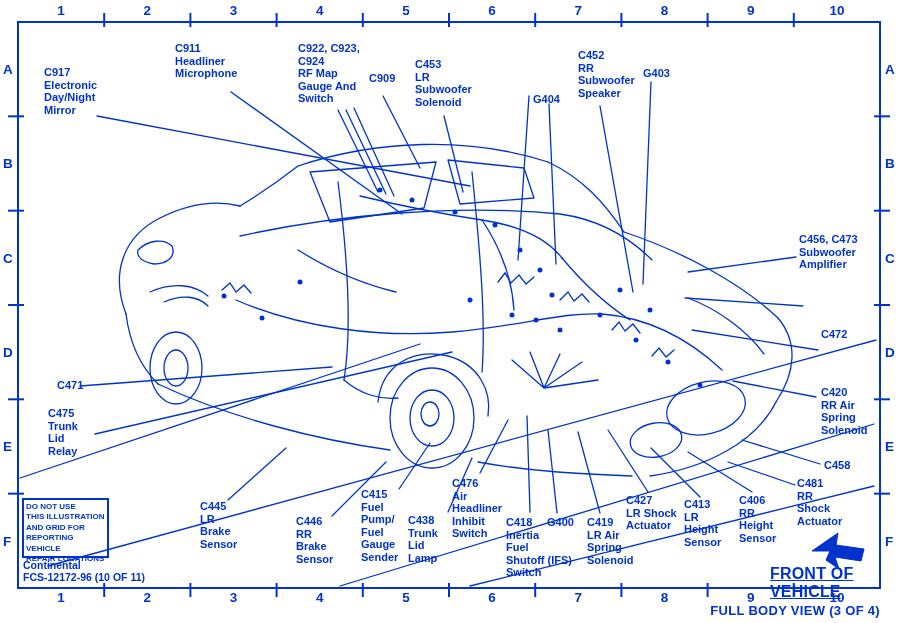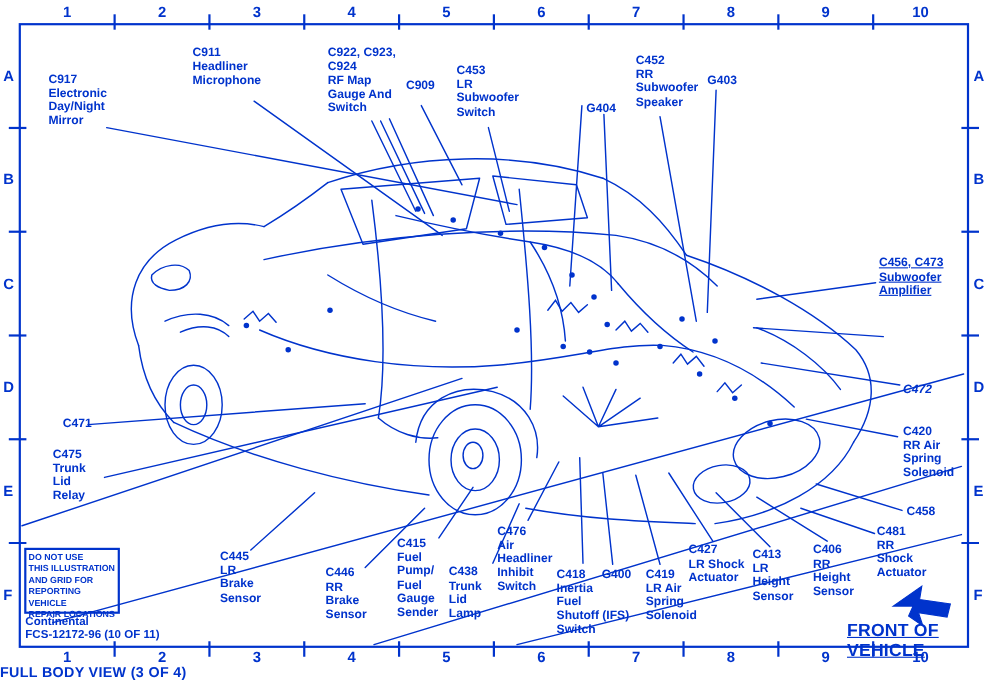--- a/index.html
+++ b/index.html
@@ -19,21 +19,21 @@
   }
   .rowlab{transform:translate(0,-50%);}
   .disclaimer{
     position:absolute;left:22px;top:498px;width:87px;height:60px;
     border:2px solid #0033cc;box-sizing:border-box;padding:2px 2px 0 2px;
     font-size:8px;font-weight:bold;line-height:10.4px;white-space:pre-line;
   }
   .model{position:absolute;left:23px;top:559px;font-size:10.5px;font-weight:bold;}
   .docnum{position:absolute;left:23px;top:571px;font-size:10.5px;font-weight:bold;}
   .caption{
-    position:absolute;left:0;top:603px;width:880px;text-align:left;
+    position:absolute;left:0;top:603px;width:880px;text-align:right;
     font-size:13px;font-weight:bold;letter-spacing:.3px;
   }
   .frontlab{
     position:absolute;left:770px;top:565px;font-size:16px;font-weight:bold;
     text-decoration:underline;letter-spacing:.2px;
   }
 </style>
 </head>
 <body>
 
@@ -226,31 +226,31 @@
 Microphone</div>
       <div class="callout" style="left: 298px; top: 42px;">C922, C923,
 C924
 RF Map
 Gauge And
 Switch</div>
       <div class="callout" style="left: 369px; top: 72px;">C909</div>
       <div class="callout" style="left: 415px; top: 58px;">C453
 LR
 Subwoofer
-Switch</div>
+Solenoid</div>
       <div class="callout" style="left: 533px; top: 93px;">G404</div>
       <div class="callout" style="left: 578px; top: 49px;">C452
 RR
 Subwoofer
 Speaker</div>
       <div class="callout" style="left: 643px; top: 67px;">G403</div>
-      <div class="callout" style="left: 799px; top: 233px; text-decoration: underline;">C456, C473
+      <div class="callout" style="left: 799px; top: 233px;">C456, C473
 Subwoofer
 Amplifier</div>
-      <div class="callout" style="left: 821px; top: 348px; font-style: italic;">C472</div>
+      <div class="callout" style="left: 821px; top: 328px;">C472</div>
       <div class="callout" style="left: 821px; top: 386px;">C420
 RR Air
 Spring
 Solenoid</div>
       <div class="callout" style="left: 824px; top: 459px;">C458</div>
       <div class="callout" style="left: 797px; top: 477px;">C481
 RR
 Shock
 Actuator</div>
       <div class="callout" style="left: 57px; top: 379px;">C471</div>

